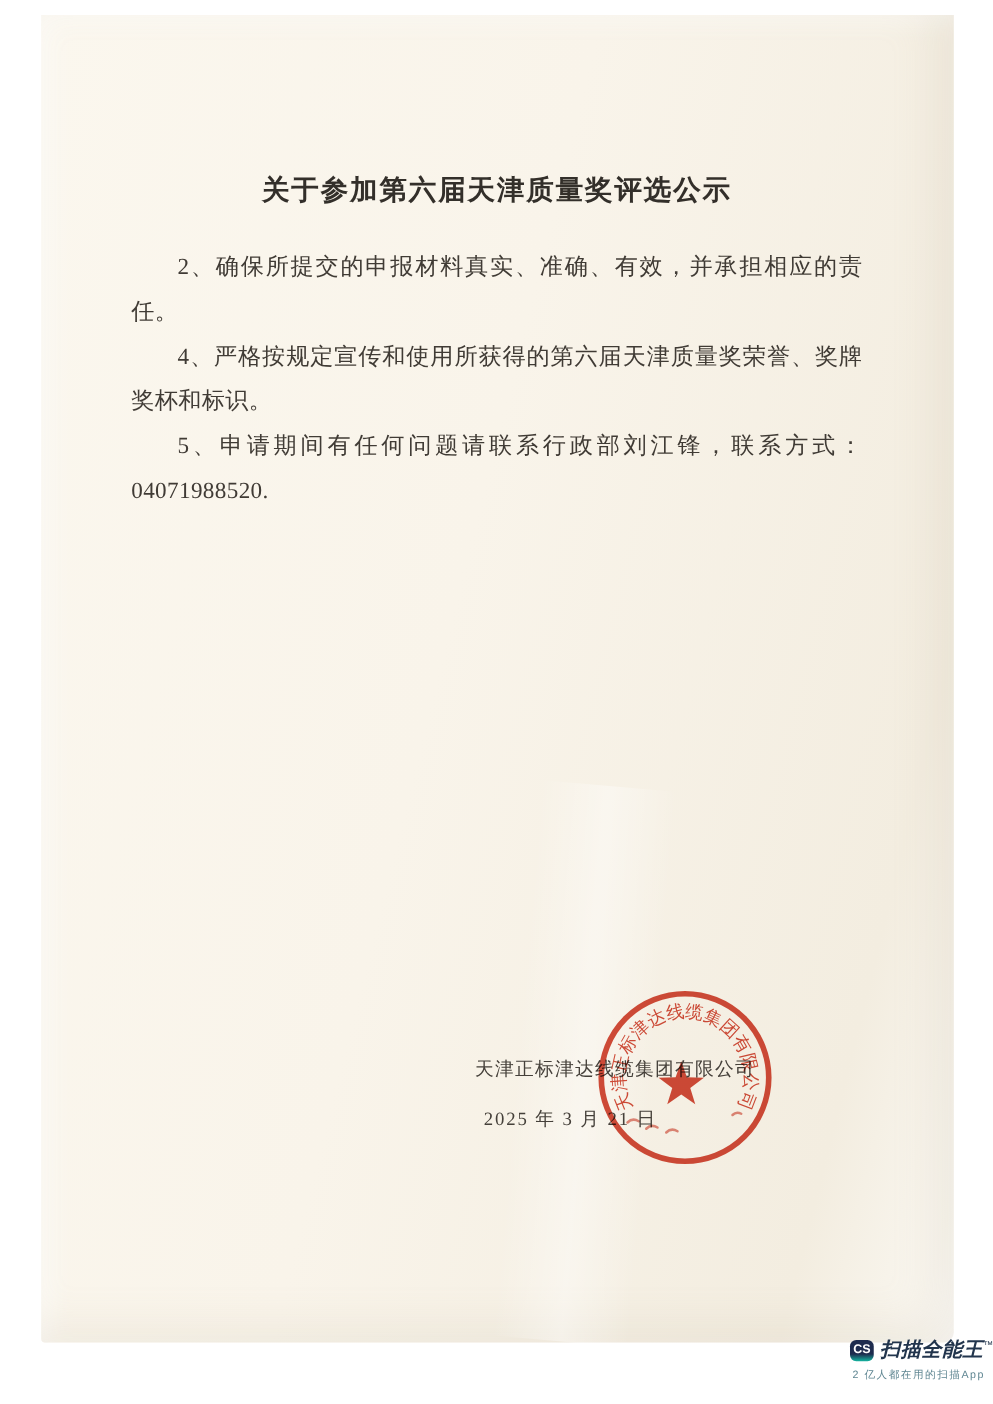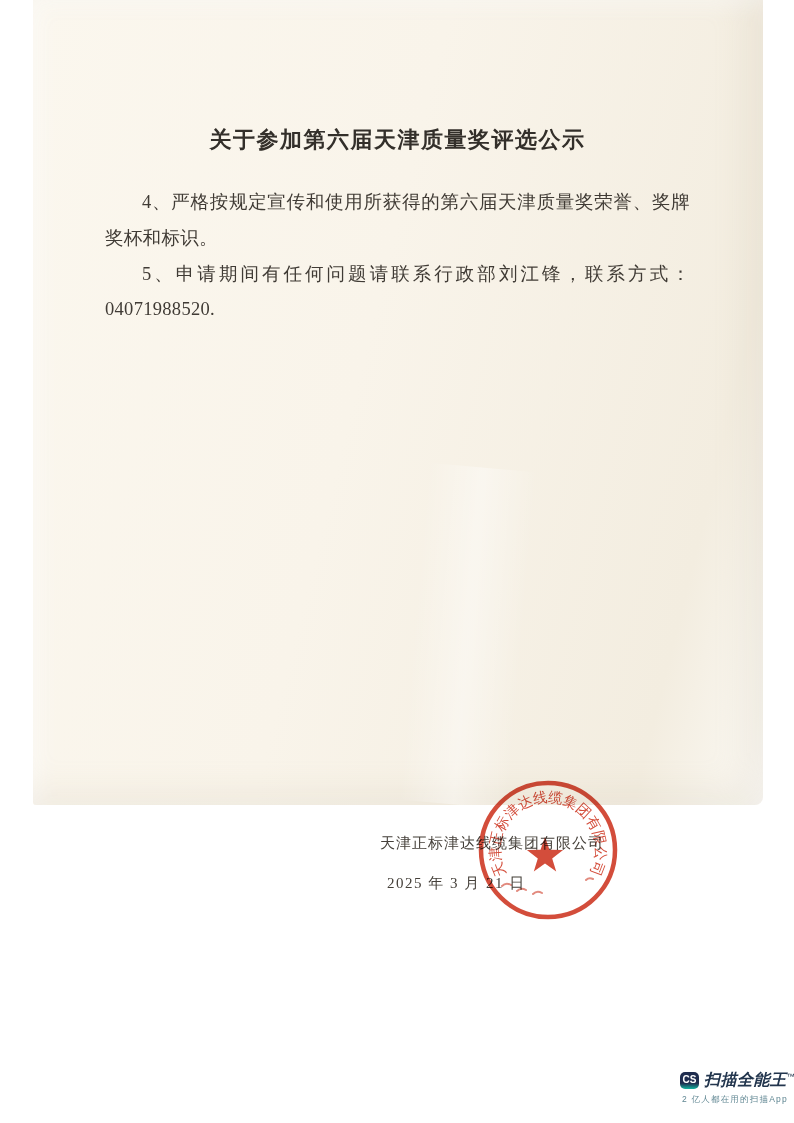--- a/index.html
+++ b/index.html
@@ -3,21 +3,21 @@
 <meta charset="utf-8">
 <style>
   html,body{margin:0;padding:0;}
   body{
     width:794px;height:1123px;position:relative;overflow:hidden;
     background:#ffffff;
     font-family:"Liberation Serif","DejaVu Serif",serif;
   }
   
   .paper{
-    position:absolute;left:33px;top:0;width:730px;height:805px;
+    position:absolute;left:33px;top:12px;width:730px;height:1062px;
     background:linear-gradient(104deg,#fbf7ee 0%,#f9f4ea 45%,#f3ede0 86%,#f9f6ef 97%,#fdfcf9 100%);
     box-shadow:inset -16px -12px 34px rgba(188,175,150,.16), inset 8px 6px 20px rgba(255,255,255,.55);
     border-radius:0 0 8px 3px;
   }
   .paper-streak{
     position:absolute;left:52%;top:58%;width:110px;height:42%;
     background:linear-gradient(90deg,rgba(255,255,255,0),rgba(255,255,255,.38),rgba(255,255,255,0));
     transform:rotate(5deg);pointer-events:none;
   }
   .doc-title{
@@ -66,20 +66,21 @@
 </style>
 </head>
 <body>
 
 <div class="paper">
   <div class="paper-streak"></div>
 
   <h1 class="doc-title">关于参加第六届天津质量奖评选公示</h1>
 
   <div class="doc-body">
+    <p>2、确保所提交的申报材料真实、准确、有效，并承担相应的责任。</p>
     <p>4、严格按规定宣传和使用所获得的第六届天津质量奖荣誉、奖牌奖杯和标识。</p>
     <p>5、申请期间有任何问题请联系行政部刘江锋，联系方式：04071988520.</p>
   </div>
 
   <div class="sig-company">天津正标津达线缆集团有限公司</div>
   <div class="sig-date">2025 年 3 月 21 日</div>
 
   <svg class="stamp" viewBox="-100 -100 200 200" xmlns="http://www.w3.org/2000/svg">
     <g transform="translate(0,-14)">
       <circle cx="0" cy="0" r="67" fill="none" stroke="#d03e2a" stroke-width="4.5"></circle>

